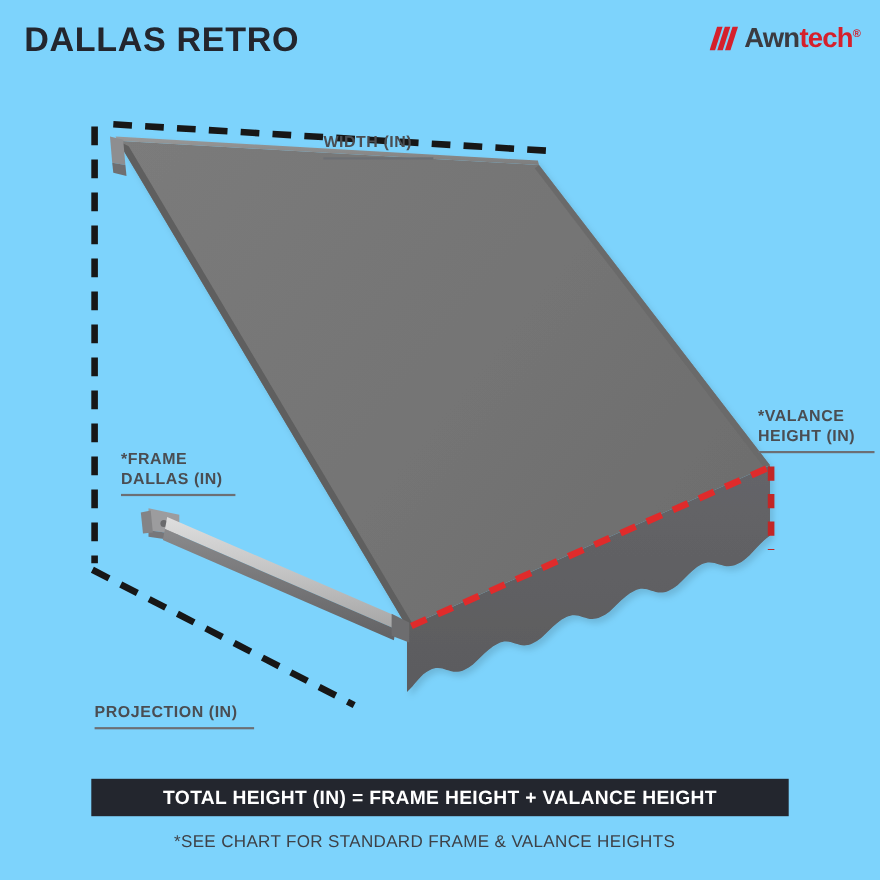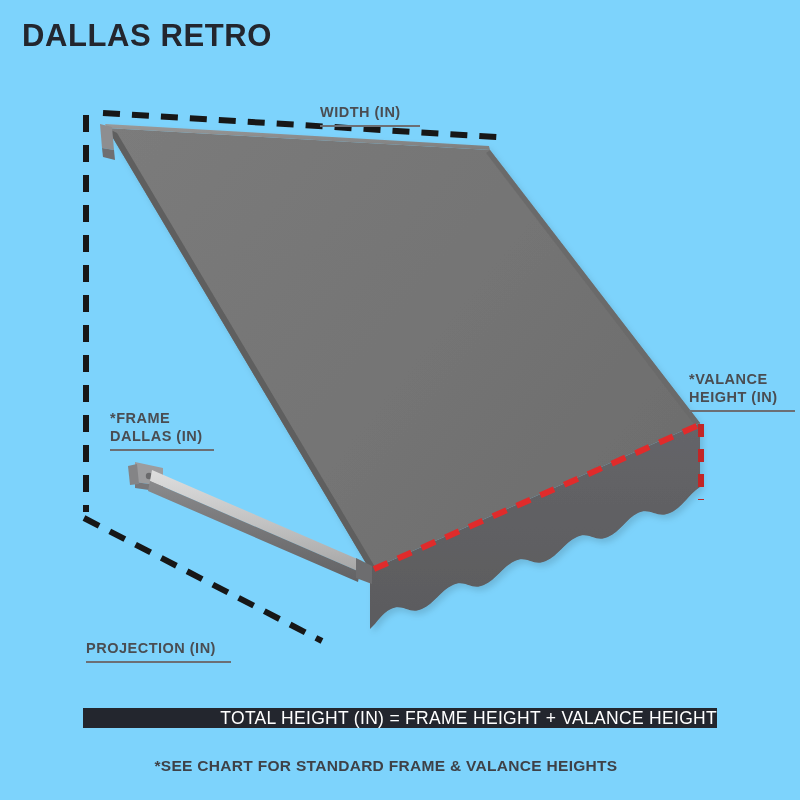--- a/index.html
+++ b/index.html
@@ -74,67 +74,75 @@
     line-height: 1.25;
     white-space: pre-line;
   }
   .meas-rule {
     display: block;
     height: 2px;
     background: #6c6f74;
     margin-top: 4px;
   }
 
-  #label-width       { left: 294px; top: 85px;  width: 120px; margin-left: 26px; }
+  #label-width       { left: 294px; top: 103px;  width: 120px; }
   #label-width .meas-rule       { width: 100px; }
   #label-frame-height{ left: 110px; top: 391px; width: 130px; }
   #label-frame-height .meas-rule{ width: 104px; }
   #label-valance-height{ left: 689px; top: 352px; width: 120px; }
   #label-valance-height .meas-rule{ width: 106px; }
   #label-projection  { left: 86px;  top: 621px; width: 170px; }
   #label-projection .meas-rule  { width: 145px; }
 
   
   #total-height-banner {
     position: absolute;
     left: 83px;
     top: 708px;
     width: 634px;
-    height: 20px;
+    height: 34px;
     background: #23262e;
     color: #ffffff;
     display: flex;
     align-items: center;
-    justify-content: flex-end;
+    justify-content: center;
     font-size: 17.5px;
-    font-weight: normal;
+    font-weight: bold;
     letter-spacing: 0.3px;
     white-space: nowrap;
   }
 
   #chart-note {
     position: absolute;
     left: 0;
     top: 757px;
     width: 772px;
     text-align: center;
     color: #3e4147;
     font-size: 15.5px;
-    font-weight: bold;
+    font-weight: normal;
     letter-spacing: 0.3px;
     white-space: nowrap;
   }
 </style>
 </head>
 <body>
 
 <div id="page">
 
   <div id="page-title">DALLAS RETRO</div>
 
+  <div id="brand-logo">
+    <svg id="brand-slashes" width="30" height="22" viewBox="0 0 30 22">
+      <polygon points="7,0 12,0 5,22 0,22" fill="#d5202c"></polygon>
+      <polygon points="14,0 19,0 12,22 7,22" fill="#d5202c"></polygon>
+      <polygon points="21,0 26,0 19,22 14,22" fill="#d5202c"></polygon>
+    </svg>
+    <div id="brand-wordmark"><span class="brand-dark">Awn</span><span class="brand-red">tech</span><span class="brand-reg">®</span></div>
+  </div>
 
   <div id="diagram-stage">
     <svg id="diagram-svg" width="800" height="700" viewBox="0 0 800 700">
 
       <defs>
         <linearGradient id="gradCanopyFace" x1="0" y1="0" x2="1" y2="0.6">
           <stop offset="0%" stop-color="#7b7b7b"></stop>
           <stop offset="55%" stop-color="#757575"></stop>
           <stop offset="100%" stop-color="#6e6e6e"></stop>
         </linearGradient>

